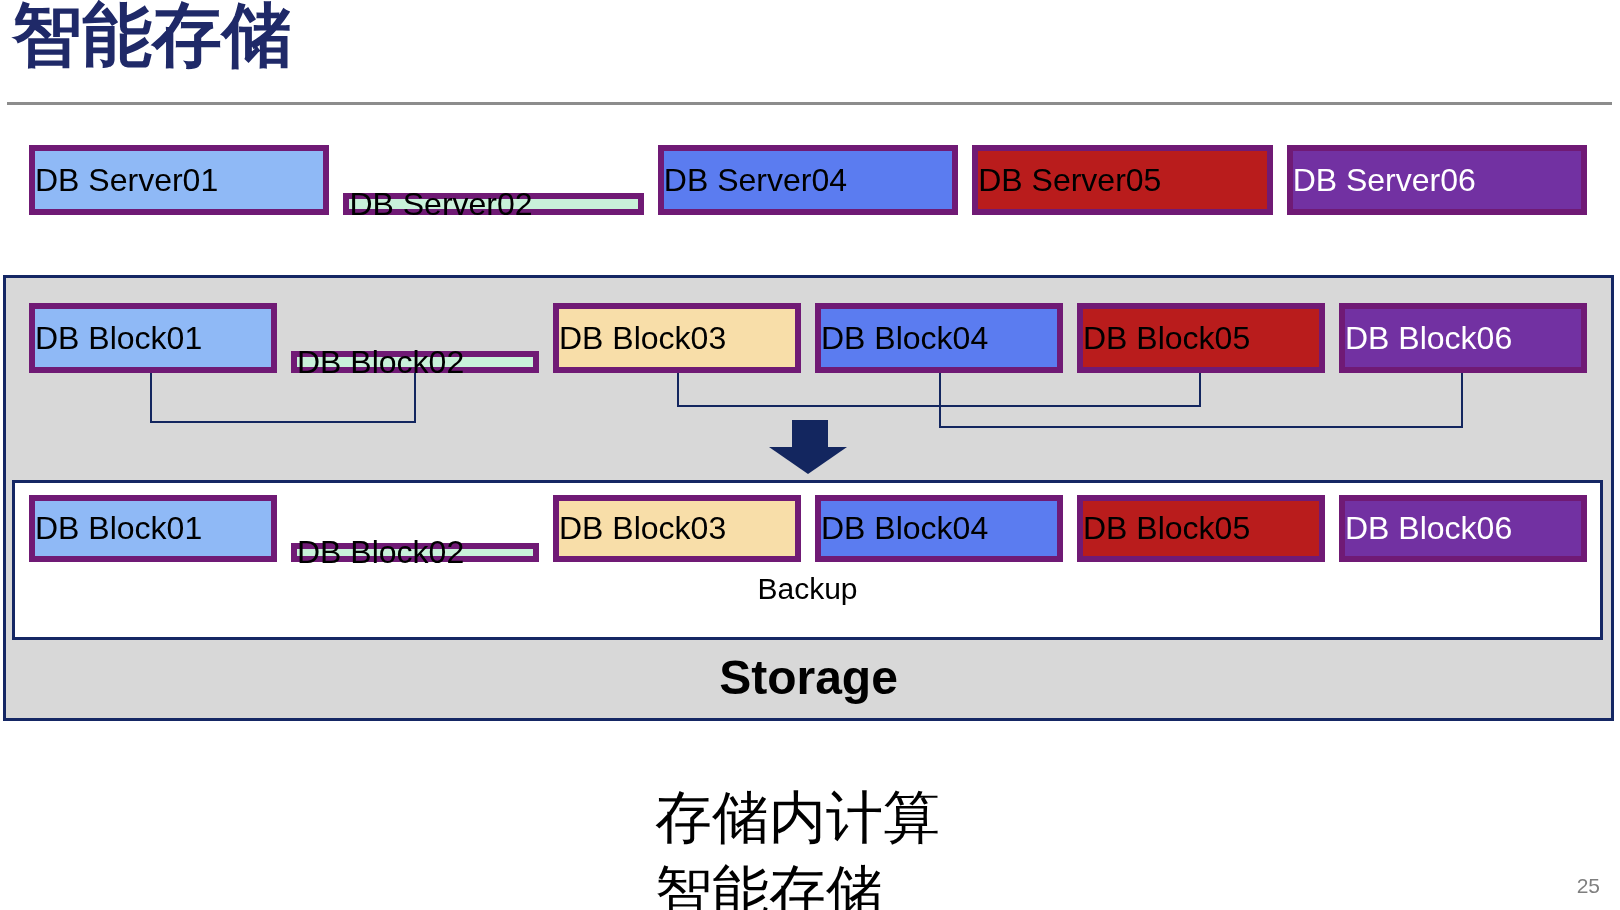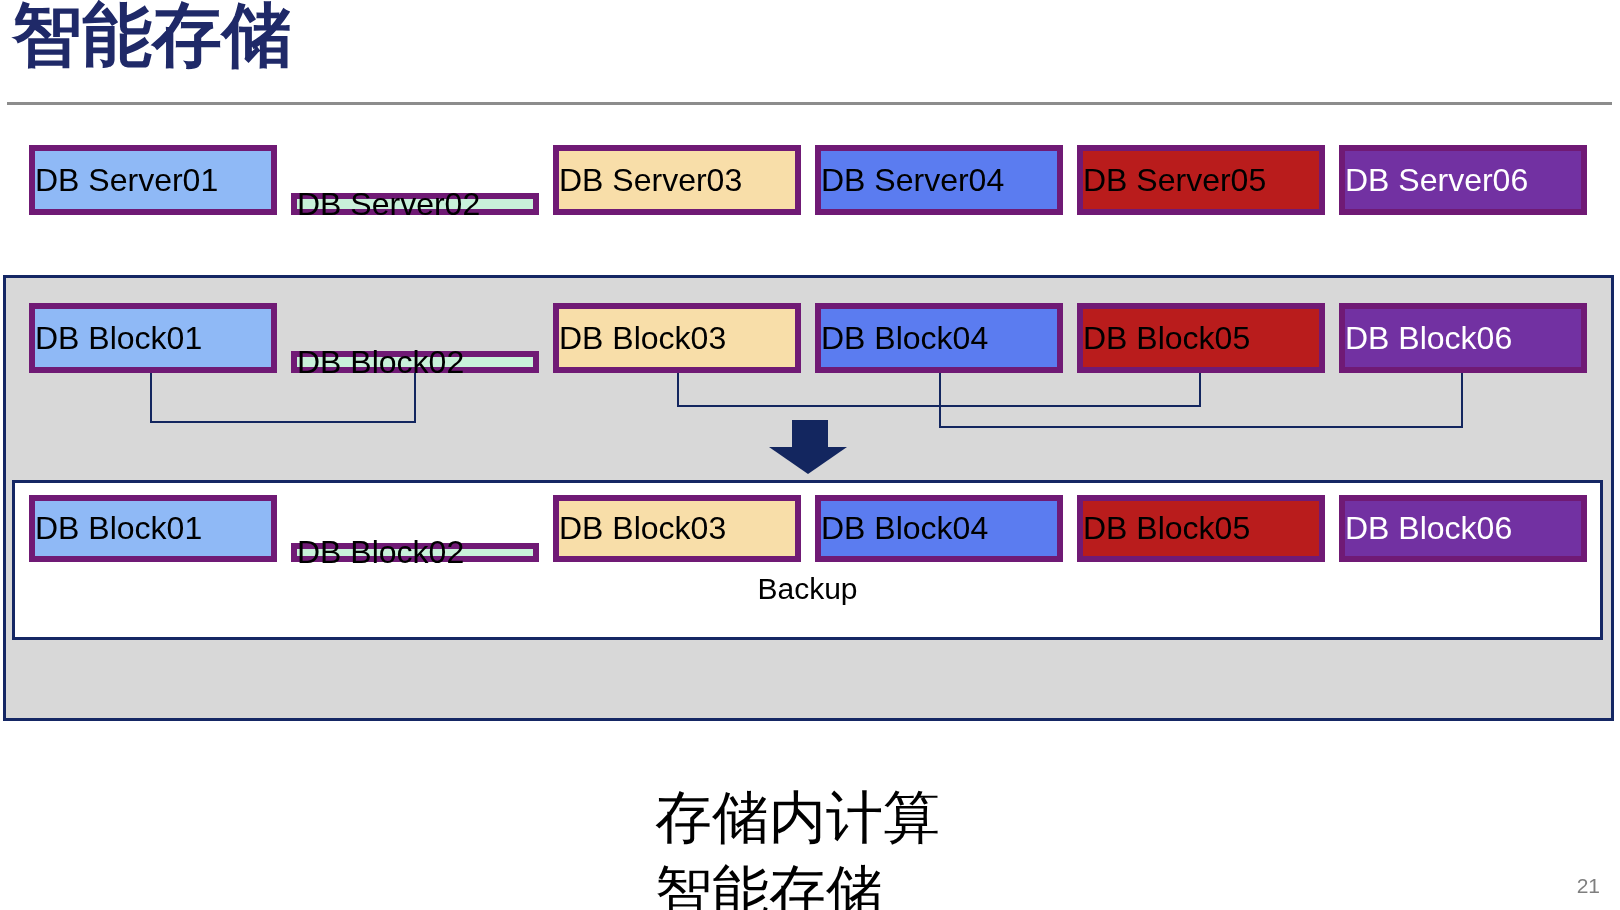--- a/index.html
+++ b/index.html
@@ -100,23 +100,20 @@
   <div class="page-title">智能存储</div>
   <div class="title-divider"></div>
 
   <div class="box-row row-servers">
     <div class="cbox c1">
         <span>DB Server01</span>
       </div>
     <div class="cbox c2">
         <span>DB Server02</span>
       </div>
-    <div class="cbox c3">
-        <span>DB Server03</span>
-      </div>
     <div class="cbox c4">
         <span>DB Server04</span>
       </div>
     <div class="cbox c5">
         <span>DB Server05</span>
       </div>
     <div class="cbox c6">
         <span>DB Server06</span>
       </div>
   </div>
@@ -170,21 +167,22 @@
       </div>
     <div class="cbox c5">
         <span>DB Block05</span>
       </div>
     <div class="cbox c6">
         <span>DB Block06</span>
       </div>
   </div>
 
   <div class="backup-label">Backup</div>
+  <div class="storage-label">Storage</div>
 
   <div class="caption">
     <div>存储内计算</div>
     <div>智能存储</div>
   </div>
 
-  <div class="page-number">21</div>
+  <div class="page-number">25</div>
 
 </div>
 
 </body></html>

